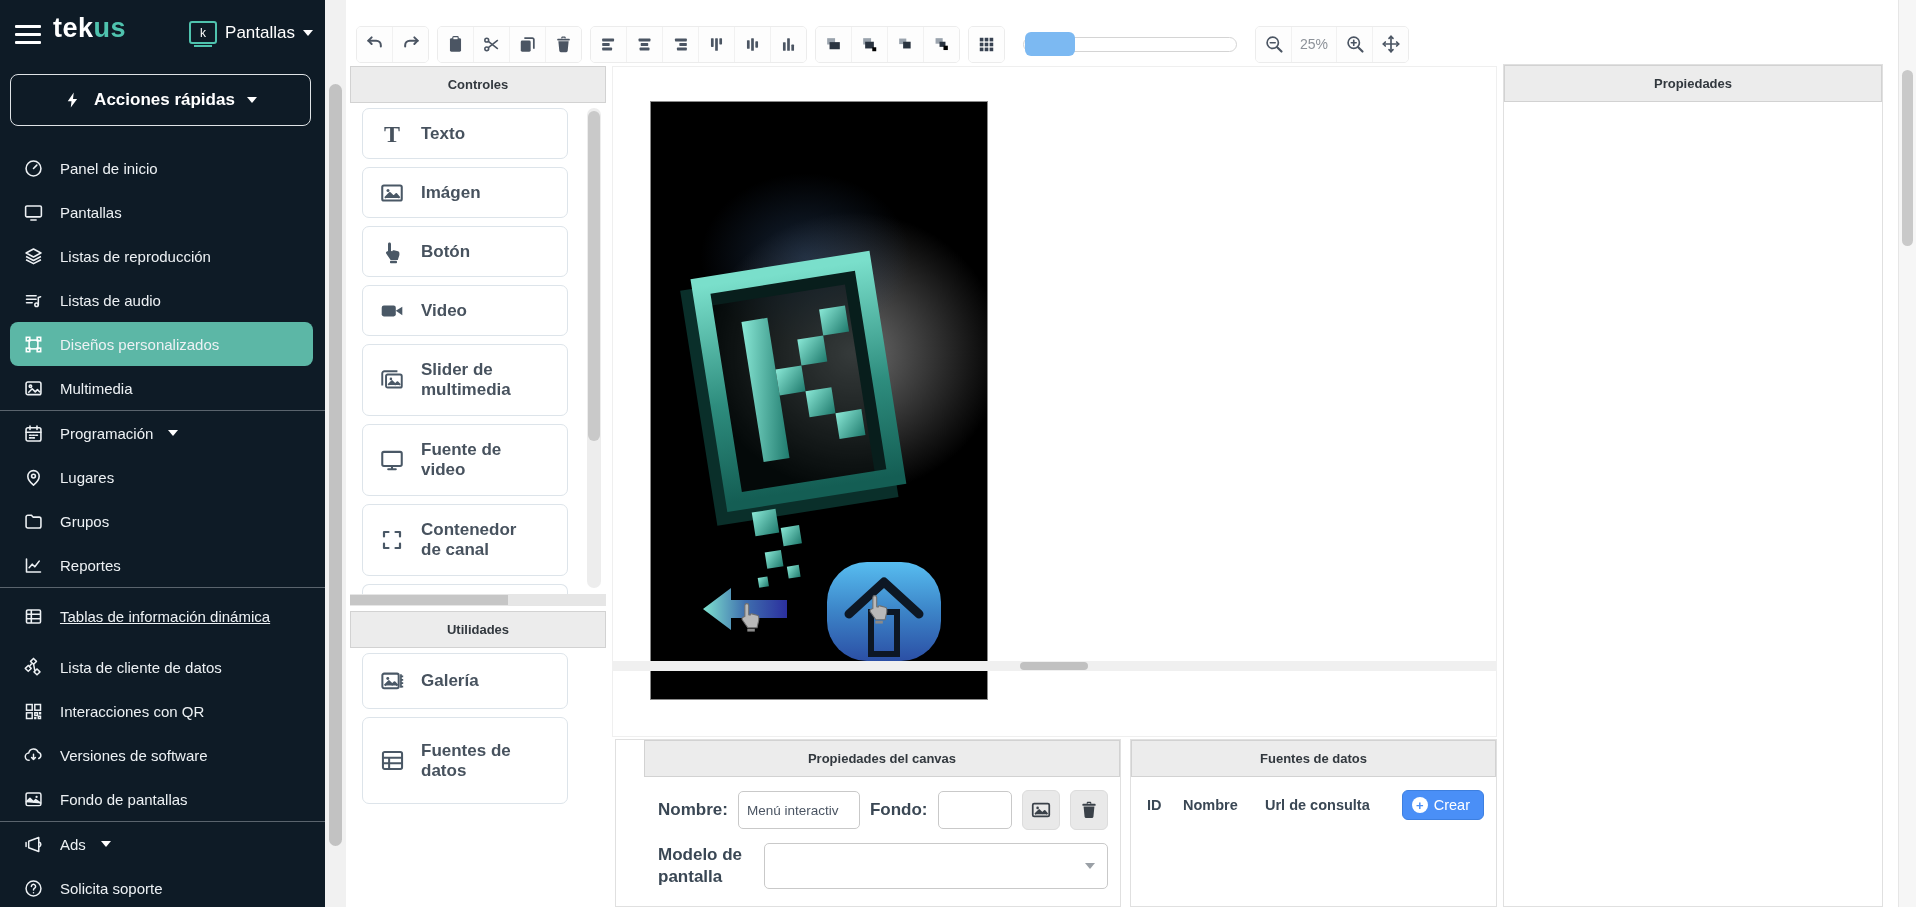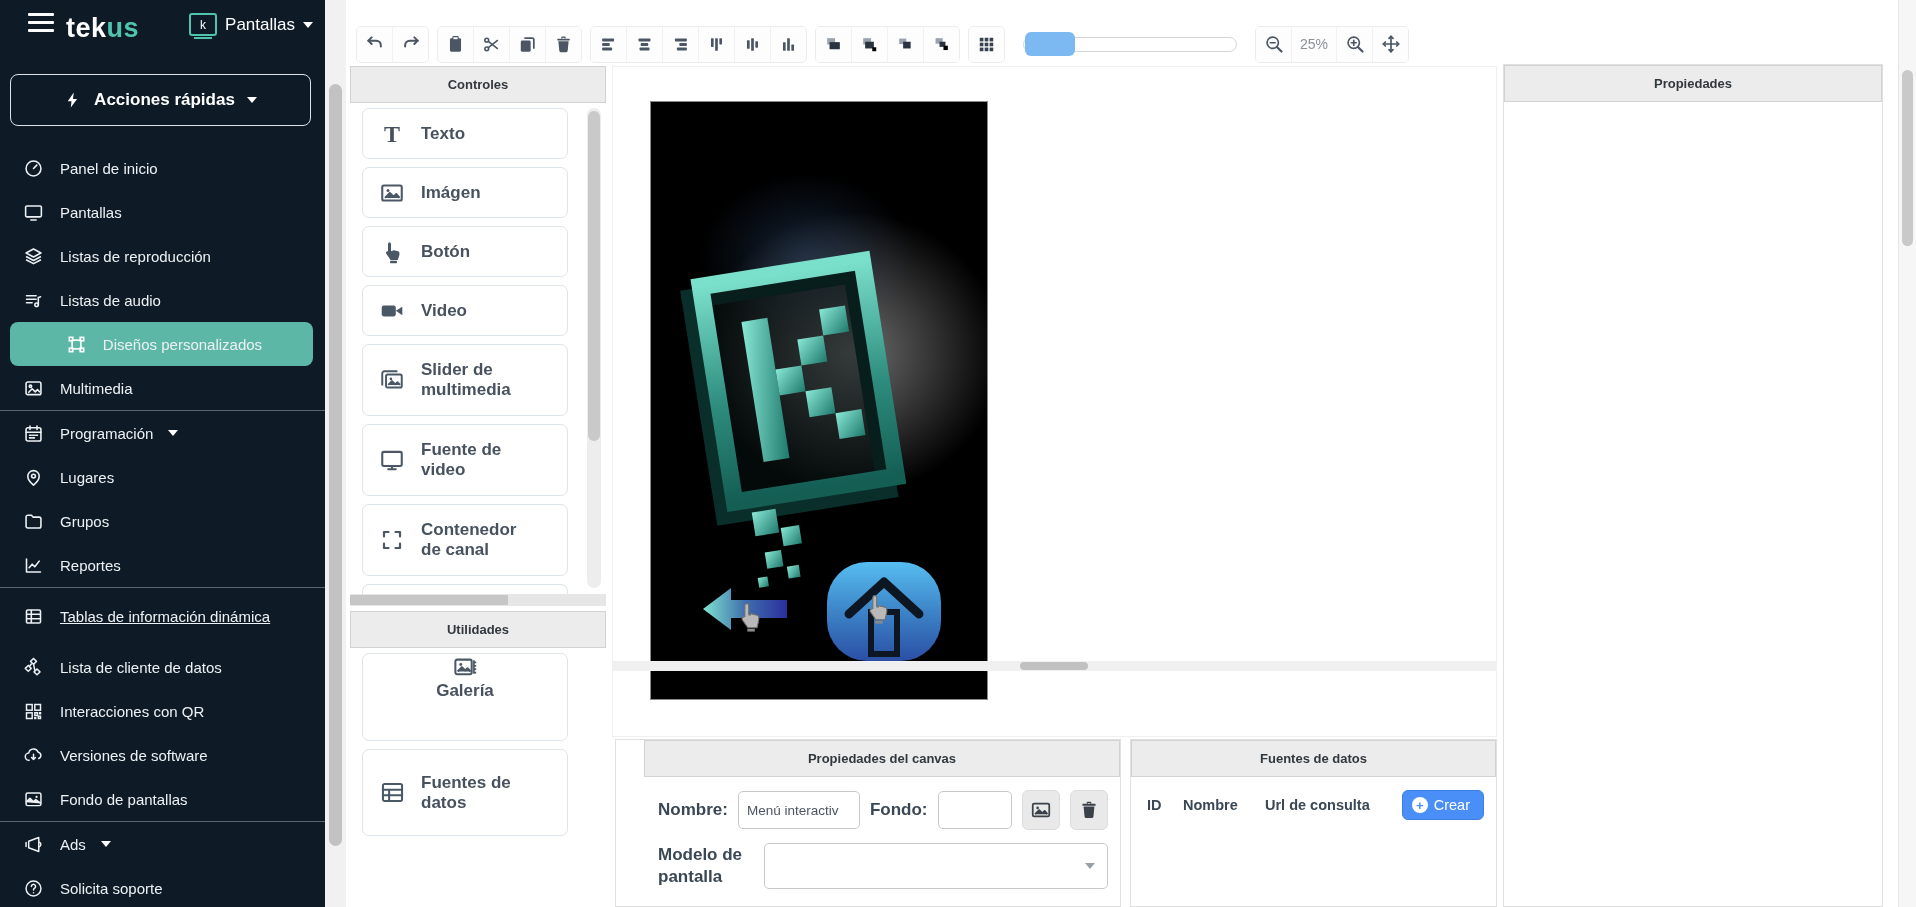--- a/index.html
+++ b/index.html
@@ -1,38 +1,38 @@
 <!DOCTYPE html>
 <html><head>
 <meta charset="utf-8">
 <style>
   html,body{margin:0;padding:0;background:#fff;}
   .stage{position:relative;width:1916px;height:907px;overflow:hidden;background:#fff;
          font-family:"Liberation Sans",sans-serif;color:#333;}
   
   .sidebar{position:absolute;left:0;top:0;width:325px;height:907px;background:#0e1b26;color:#edf1f4;}
-  .sb-header{display:flex;align-items:flex-start;gap:12px;padding:13px 12px 6px 28px;}
+  .sb-header{display:flex;align-items:flex-end;gap:12px;padding:13px 12px 6px 15px;}
   .hamburger{width:26px;display:flex;flex-direction:column;gap:5px;cursor:pointer;}
   .hamburger span{height:3px;background:#fff;border-radius:1px;}
   .logo{font-size:27px;font-weight:700;letter-spacing:.5px;color:#fff;}
   .logo .us{color:#4fc3ae;}
   .screens{margin-left:auto;display:flex;align-items:center;gap:8px;font-size:17px;color:#fff;cursor:pointer;}
   .screen-badge{width:24px;height:19px;border:2px solid #4fc3ae;border-radius:3px;position:relative;
                 display:flex;align-items:center;justify-content:center;font-size:12px;color:#fff;}
   .screen-badge::after{content:"";position:absolute;bottom:-5px;left:3px;right:3px;height:2px;background:#4fc3ae;}
   .caret{width:0;height:0;border-left:5px solid transparent;border-right:5px solid transparent;
          border-top:6px solid #fff;display:inline-block;}
   .quick-actions{margin:24px 14px 14px 10px;height:50px;border:1px solid #dfe3e6;border-radius:8px;
                  display:flex;align-items:center;justify-content:center;gap:12px;font-size:17px;
                  font-weight:700;cursor:pointer;color:#fff;}
   .nav{padding-top:6px;}
   .nav-item{display:flex;align-items:center;gap:15px;padding:0 8px 0 22px;height:44px;font-size:15px;
             cursor:pointer;white-space:nowrap;}
   .nav-item .nicon{width:23px;display:flex;justify-content:center;flex:none;}
-  .nav-item.selected{background:#5cb7a6;border-radius:8px;margin:0 12px 0 10px;padding-left:12px;justify-content:center;}
+  .nav-item.selected{background:#5cb7a6;border-radius:8px;margin:0 12px 0 10px;padding-left:12px;}
   .nav-item.two-line{height:57px;white-space:normal;line-height:1.2;text-decoration:underline;}
   .nav-item.two-line .nlabel{max-width:212px;}
   .nav-divider{height:1px;background:#5a646d;margin:0 0;}
   .sb-scroll{position:absolute;left:325px;top:0;width:21px;height:907px;background:#f1f1f1;}
   .sb-thumb{position:absolute;left:4px;top:84px;width:13px;height:762px;background:#c2c2c2;border-radius:7px;cursor:pointer;}
   
   .main{position:absolute;left:346px;top:0;right:0;bottom:0;background:#fff;}
   
   .toolbar{position:absolute;left:10px;top:25px;height:38px;display:flex;align-items:center;gap:8px;color:#4b5563;}
   .tb-group{display:flex;border:1px solid #ececec;border-radius:5px;overflow:hidden;background:#fff;}
@@ -55,21 +55,21 @@
   .ctrl-btn.sliver{height:12px;margin-bottom:0;border-bottom:none;border-radius:7px 7px 0 0;}
   .ctrl-btn .ci{width:58px;display:flex;justify-content:center;flex:none;}
   .ctrl-btn .cl{font-size:17px;font-weight:700;line-height:1.15;max-width:105px;}
   .ticon{font-family:"Liberation Serif",serif;font-size:24px;font-weight:700;line-height:1;}
   .cv-scroll{position:absolute;right:5px;top:42px;width:14px;height:480px;background:#ededed;border-radius:7px;}
   .cv-thumb{position:absolute;left:1px;top:3px;width:12px;height:330px;background:#c9c9c9;border-radius:6px;cursor:pointer;}
   .ch-scroll{position:absolute;left:0;top:528px;width:256px;height:12px;background:#e6e6e6;}
   .ch-thumb{position:absolute;left:0;top:1px;width:158px;height:10px;background:#c6c6c6;cursor:pointer;}
   .util-header{position:absolute;left:0;top:545px;width:256px;box-sizing:border-box;}
   .util-body{position:absolute;left:12px;top:587px;}
-  .util-btn1{height:88px;flex-direction:column;}
+  .util-btn1{height:56px;}
   .util-btn2{height:87px;}
   
   .canvas-area{position:absolute;left:266px;top:66px;width:885px;height:671px;background:#fff;border:1px solid #efefef;box-sizing:border-box;}
   .artboard{position:absolute;left:37px;top:34px;width:336px;height:597px;border:1px solid #8a8a8a;overflow:hidden;
             background:radial-gradient(170px 160px at 60% 42%, #6e6e6e 0%, #3a3a3a 42%, #161616 70%, #000 88%);}
   .artboard::before{content:"";position:absolute;left:0;top:0;right:0;bottom:0;
             background:radial-gradient(150px 120px at 46% 26%, rgba(45,75,115,.45), rgba(0,0,0,0) 70%);}
   .klogo{position:absolute;left:26px;top:138px;width:262px;height:350px;}
   .art-arrow{position:absolute;left:52px;top:486px;width:84px;height:42px;cursor:pointer;}
   .art-home{position:absolute;left:176px;top:460px;width:114px;height:99px;border-radius:40px;cursor:pointer;

